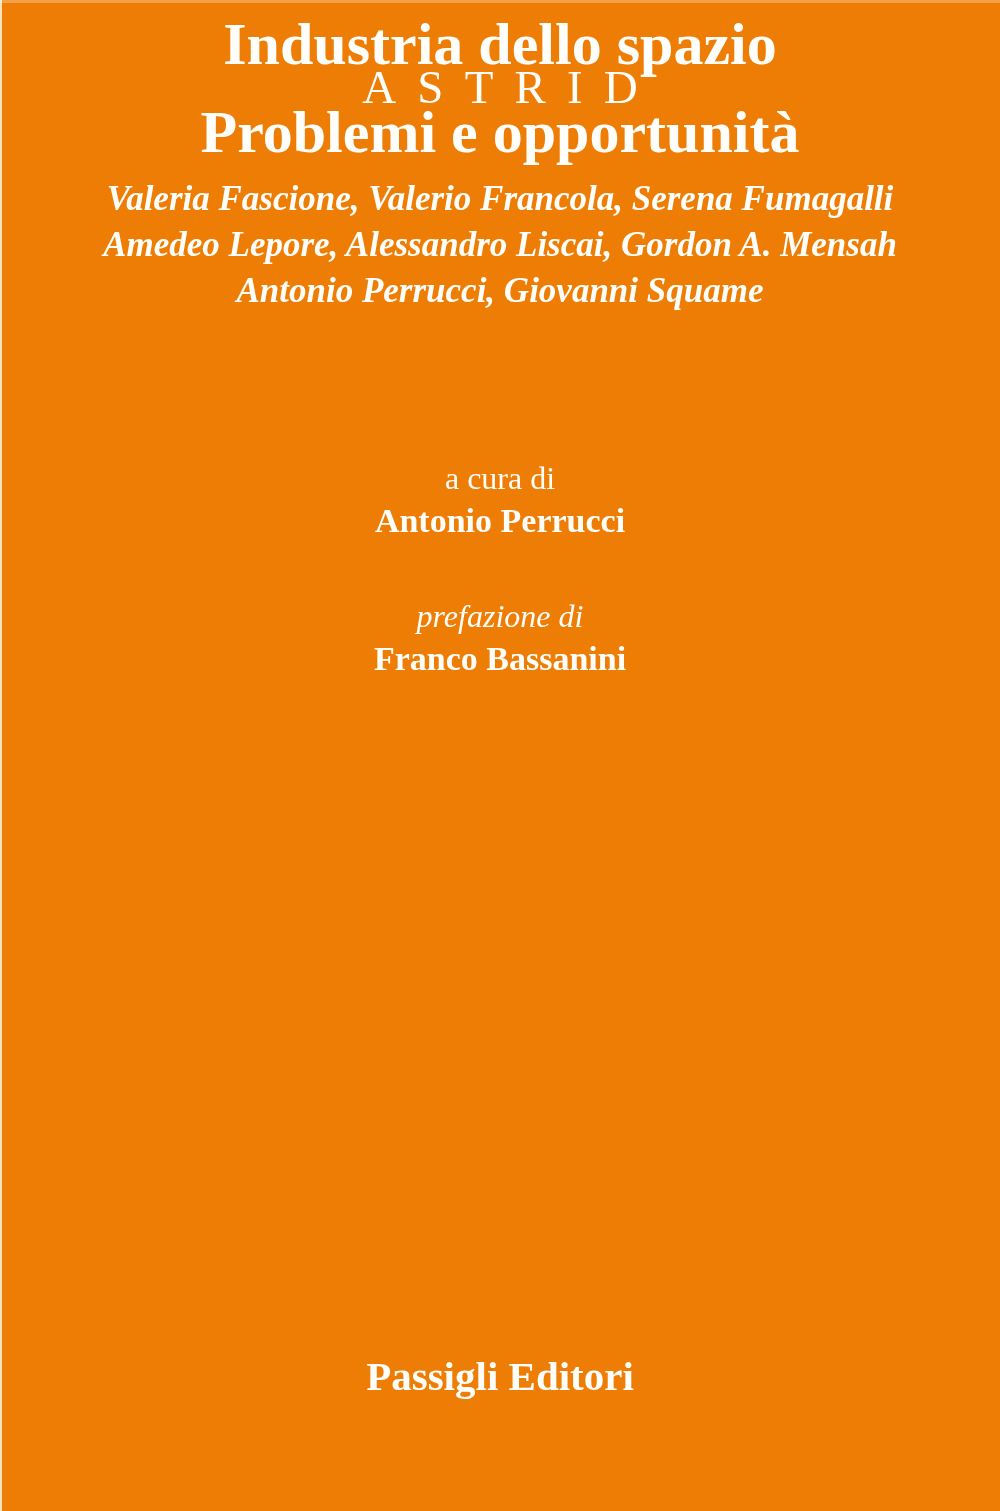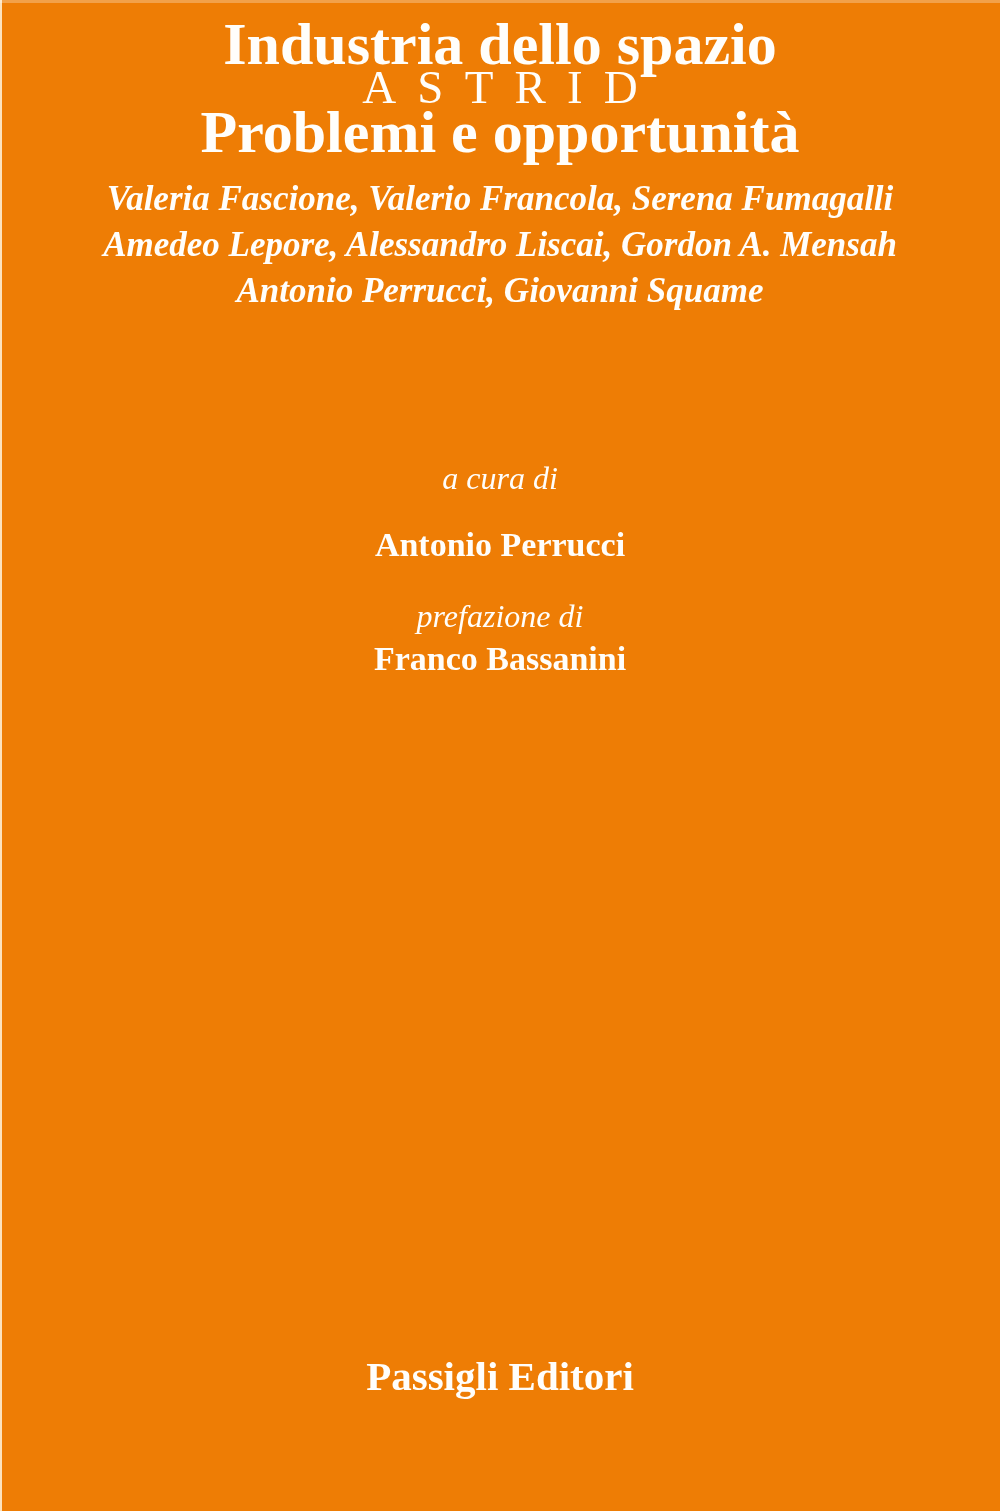--- a/index.html
+++ b/index.html
@@ -47,27 +47,25 @@
   }
   .title {
     top: 212px;
     font-size: 60px;
     font-weight: bold;
     line-height: 88px;
   }
   .editor-label {
     top: 460px;
     font-size: 32px;
-    font-style: italic;
   }
   .editor-name {
     top: 502px;
     font-size: 34px;
     font-weight: bold;
-    margin-top: 24px;
   }
   .preface-label {
     top: 598px;
     font-size: 32px;
     font-style: italic;
   }
   .preface-name {
     top: 640px;
     font-size: 34px;
     font-weight: bold;

